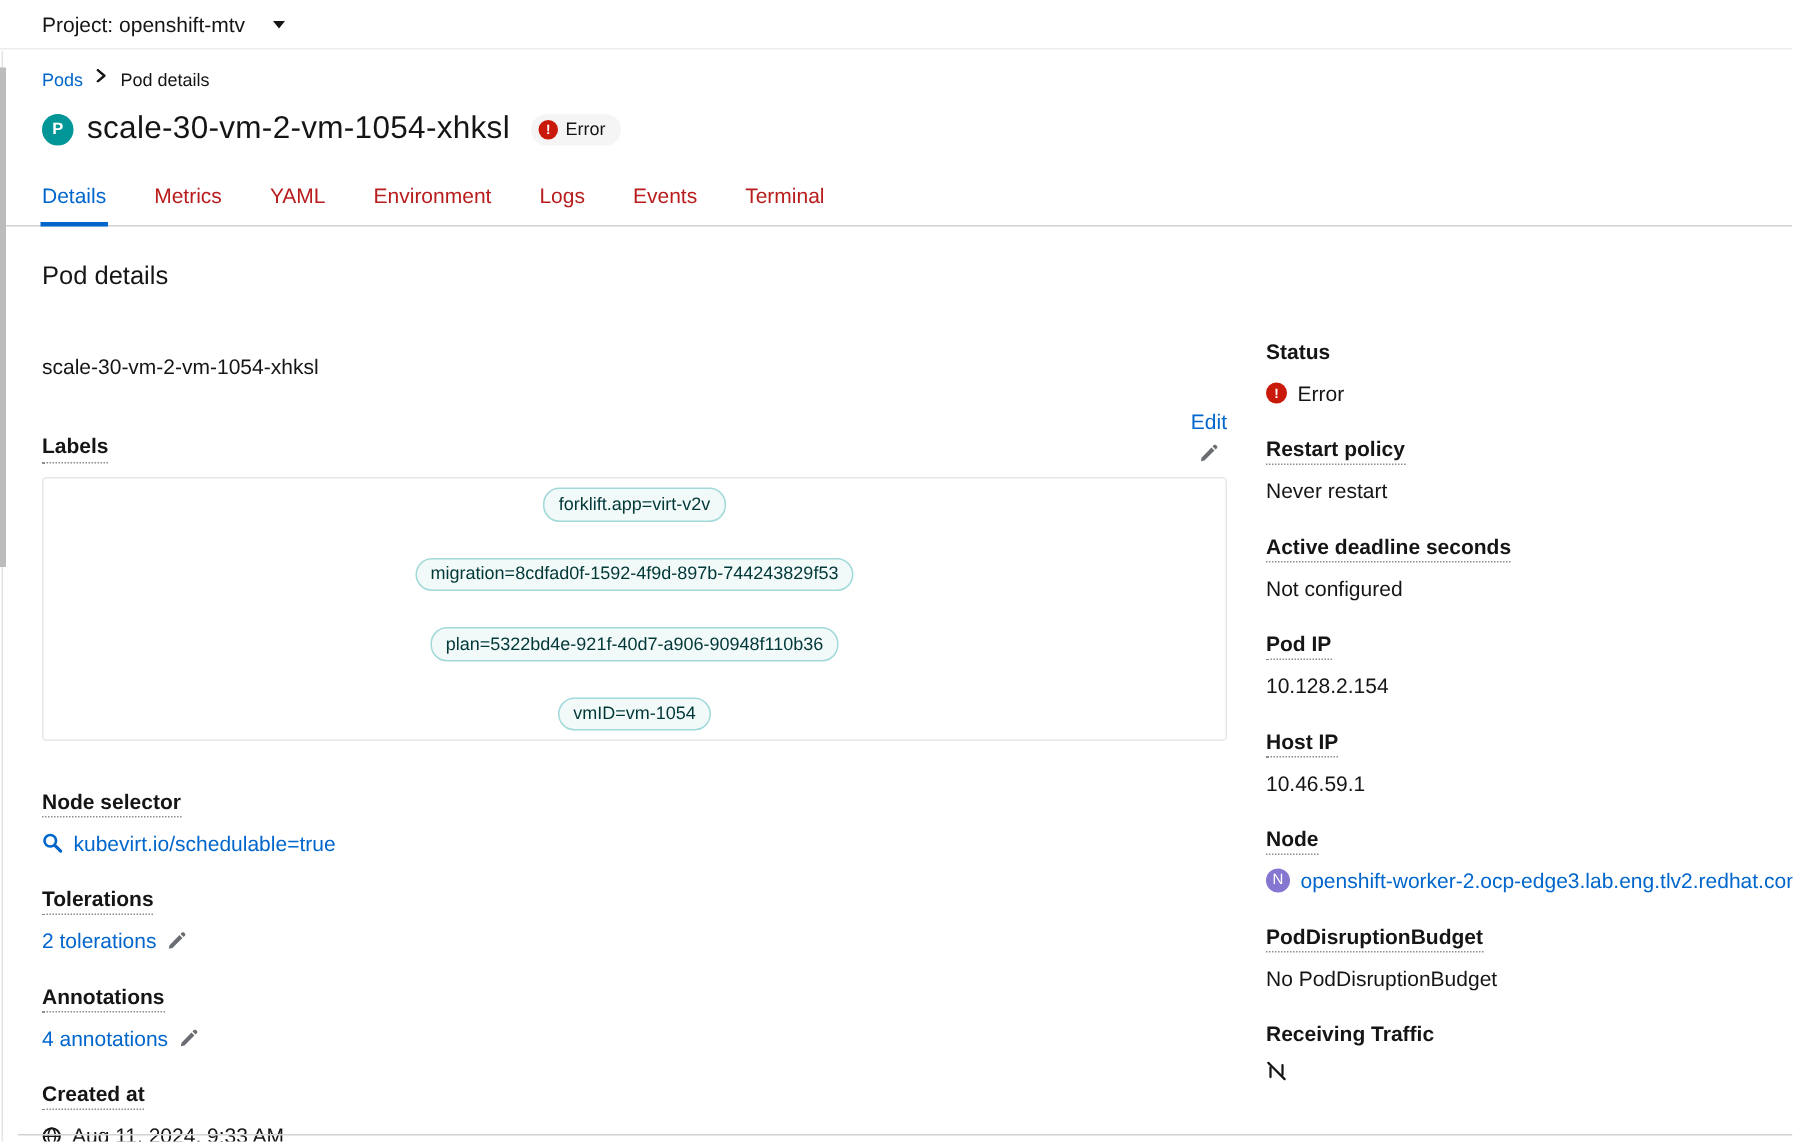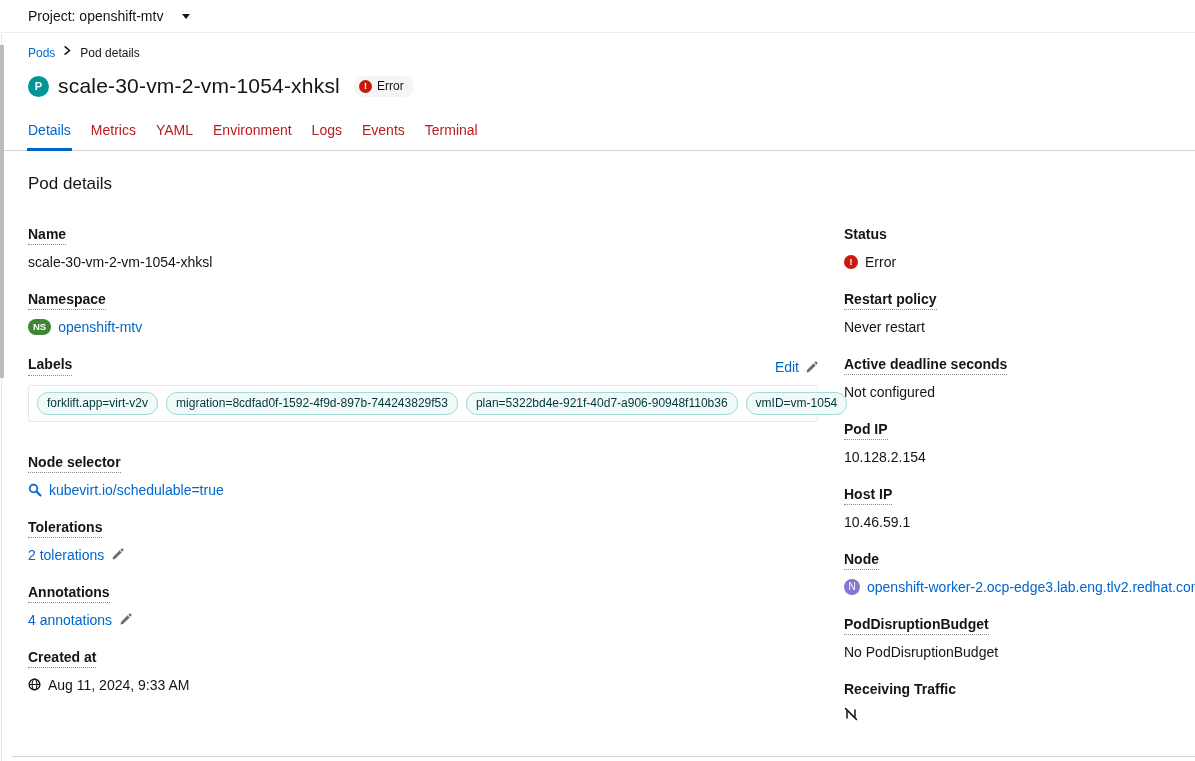--- a/index.html
+++ b/index.html
@@ -33,43 +33,43 @@
     font-size:11px; font-weight:bold; display:flex; align-items:center; justify-content:center;
     flex:0 0 auto; }
   .page-title { font-size:21px; font-weight:500; color:#151515; margin-left:9px; letter-spacing:.2px; }
   .status-pill { margin-left:14px; background:#f5f5f5; border-radius:11px; height:21px;
     display:flex; align-items:center; gap:5px; padding:0 10px 0 5px; font-size:12px; color:#151515; }
   .err-ico { width:13px; height:13px; border-radius:50%; background:#c9190b; color:#fff;
     font-size:9px; font-weight:bold; display:flex; align-items:center; justify-content:center;
     flex:0 0 auto; line-height:1; }
 
   
-  .tabs { display:flex; gap:18px; padding-left:27px; margin-top:17px;
+  .tabs { display:flex; gap:30px; padding-left:27px; margin-top:17px;
           border-bottom:1px solid #d2d2d2; align-items:stretch; }
   .tab { font-size:14px; color:#b91c1c; padding:7px 1px 10px; cursor:pointer;
          border-bottom:3px solid transparent; margin-bottom:-1px; }
   .tab.active { color:#0066cc; border-bottom-color:#0066cc; }
 
   
   .content { padding:23px 28px 0 28px; }
   .section-title { font-size:17px; font-weight:500; color:#151515; margin-bottom:31px; }
   .grid { display:grid; grid-template-columns:790px 1fr; column-gap:26px; }
 
   .group { margin-bottom:18px; }
   .dt { font-size:14px; font-weight:700; color:#151515; line-height:18px; }
   .dt .u { border-bottom:1px dotted #8a8d90; padding-bottom:2px; cursor:help; }
   .dd { margin-top:9px; font-size:14px; line-height:20px; color:#151515;
         display:flex; align-items:center; gap:7px; }
   .dd.muted { color:#8a8d90; }
   .dt-row { display:flex; justify-content:space-between; align-items:flex-end; }
-  .edit-link { font-size:14px; font-weight:400; display:flex; align-items:center; gap:6px; }
+  .edit-link { font-size:14px; font-weight:400; display:flex; align-items:center; gap:6px;flex-direction:column; }
 
   
   .labels-box { margin-top:9px; border:1px solid #e7e7e7; border-radius:3px;
-    padding:6px 8px; display:flex; gap:8px; align-items:center; }
+    padding:6px 8px; display:flex; gap:24px; align-items:center;flex-direction:column; }
   .chip { border:1px solid #a2d9d9; background:#f2f9f9; color:#003737; font-size:12px;
     border-radius:11px; padding:2.5px 9px; white-space:nowrap; line-height:1.3; }
 
   .ns-badge { background:#3e8635; color:#fff; font-size:9.5px; font-weight:bold;
     border-radius:8px; padding:2px 5px; line-height:1.2; flex:0 0 auto; }
   .node-badge { width:16px; height:16px; border-radius:50%; background:#8476d1; color:#fff;
     font-size:10px; display:flex; align-items:center; justify-content:center; flex:0 0 auto; }
   .nowrap { white-space:nowrap; }
 
   .pencil { color:#6a6e73; display:inline-flex; }
@@ -121,31 +121,23 @@
 </div>
 
 <div class="content">
   <h2 class="section-title">Pod details</h2>
 
   <div class="grid">
 
     <div>
 
       <div class="group">
-        <div class="dt"><span class="u">Name</span></div>
         <div class="dd">scale-30-vm-2-vm-1054-xhksl</div>
       </div>
 
-      <div class="group">
-        <div class="dt"><span class="u">Namespace</span></div>
-        <div class="dd">
-          <span class="ns-badge">NS</span>
-          <a>openshift-mtv</a>
-        </div>
-      </div>
 
       <div class="group">
         <div class="dt dt-row">
           <span class="u">Labels</span>
           <span class="edit-link">
             <a>Edit</a>
             <span class="pencil">
               <svg width="13" height="13" viewBox="0 0 16 16" fill="currentColor">
                   <path d="M12.6 0.9c0.5-0.5 1.3-0.5 1.8 0l0.7 0.7c0.5 0.5 0.5 1.3 0 1.8l-1.1 1.1-2.5-2.5 1.1-1.1z M10.6 2.9l2.5 2.5-8.2 8.2-3 0.6 0.6-3 8.1-8.3z"></path>
                 </svg>

